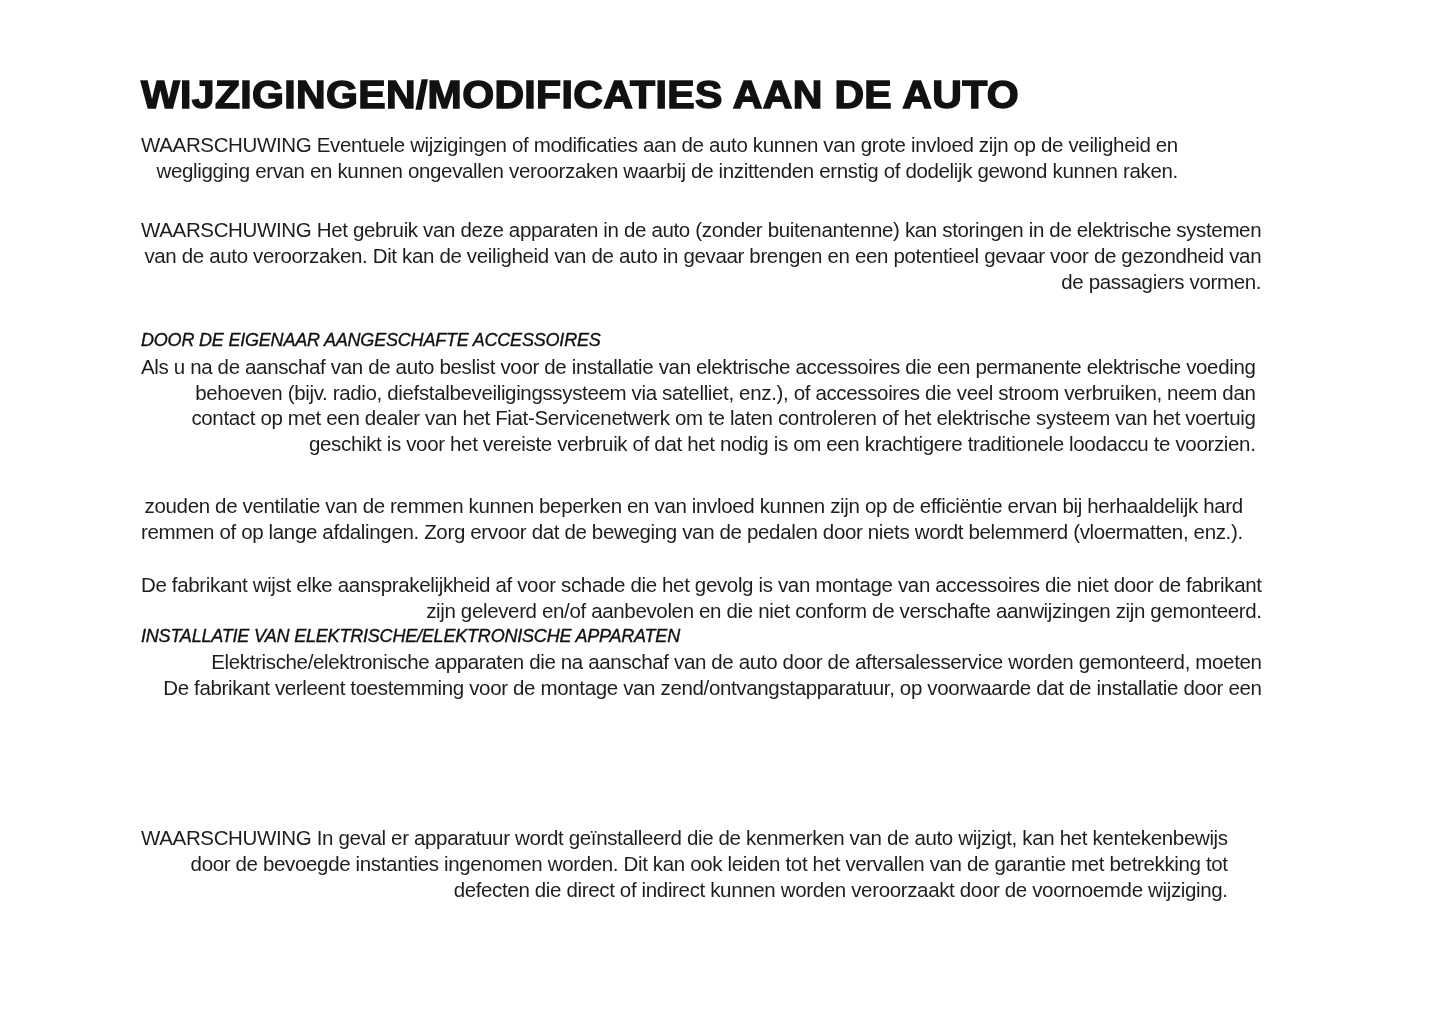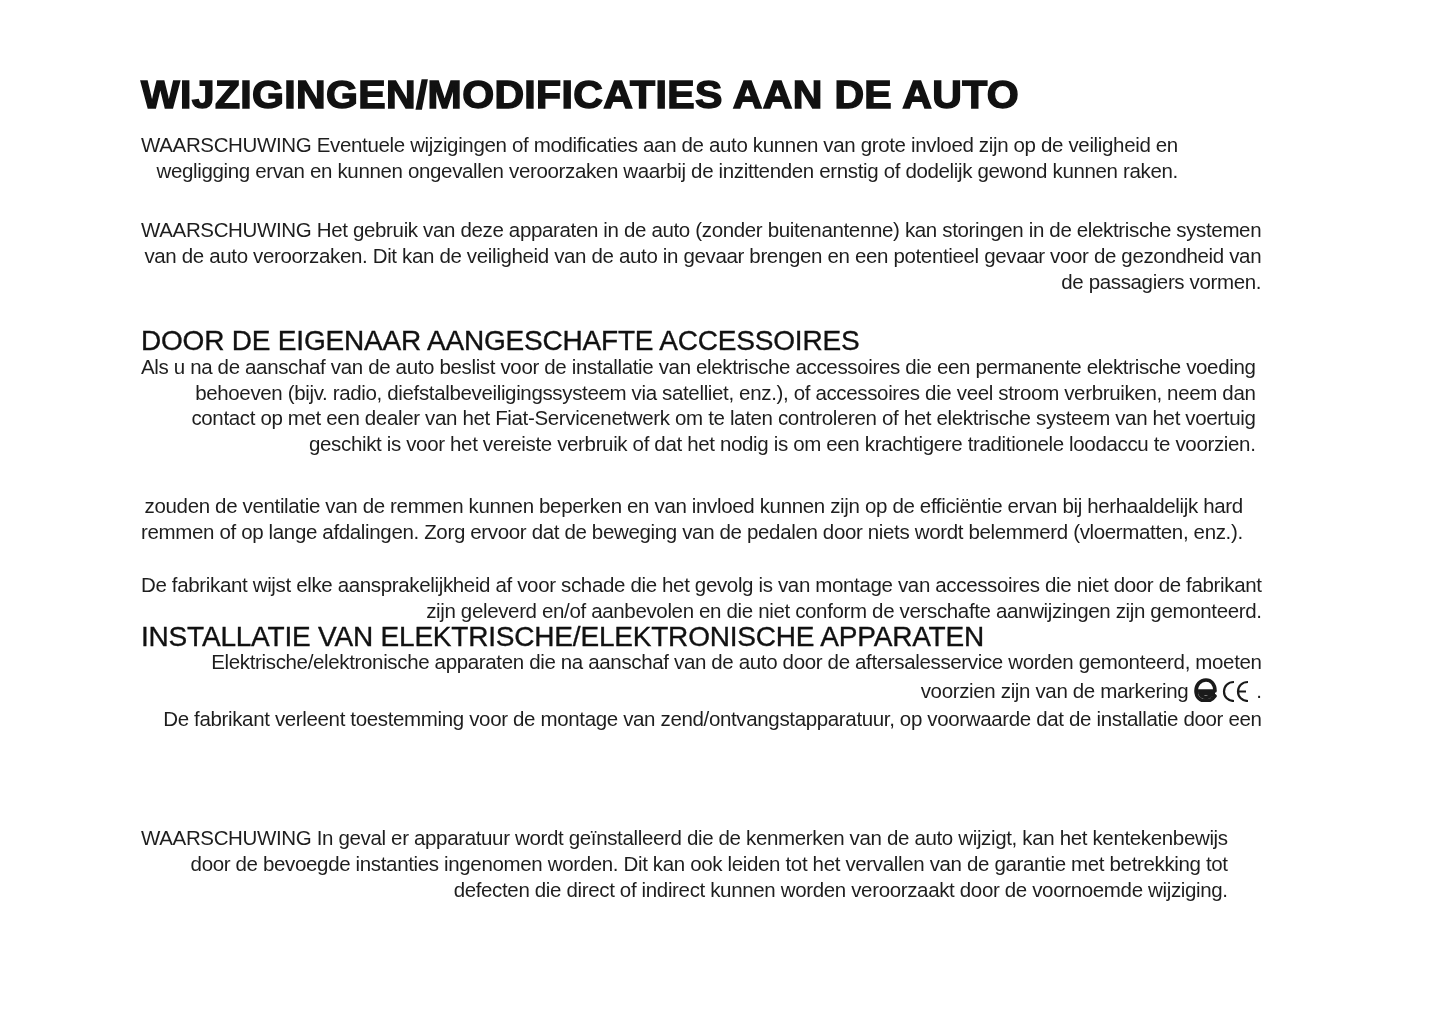--- a/index.html
+++ b/index.html
@@ -5,21 +5,21 @@
   html, body { margin: 0; padding: 0; background: #ffffff; }
   body { width: 1445px; height: 1018px; position: relative; overflow: hidden;
          font-family: "Liberation Sans", sans-serif; color: #1a1a1a; }
   .page { position: absolute; left: 141px; top: 72px; width: 1220px; }
   h1 { margin: 0; font-family: "Liberation Sans", sans-serif; font-weight: 900;
        font-size: 38px; letter-spacing: 0.3px; line-height: 46px; color: #111;
        -webkit-text-stroke: 1.4px #111; transform: scaleX(1.08); transform-origin: left center;
        white-space: nowrap; }
   .block { position: absolute; left: 0; }
   .line { font-size: 20.5px; line-height: 25.8px; white-space: nowrap; letter-spacing: -0.35px; color: #1e1e1e; text-align: right; }
-  .heading { font-size: 28px; line-height: 25.8px; white-space: nowrap; letter-spacing: -0.2px; color: #111;
+  .heading { font-size: 18px; line-height: 25.8px; white-space: nowrap; letter-spacing: -0.2px; color: #111; font-style: italic;
              -webkit-text-stroke: 0.35px #111; }
   .mark { display: inline-block; vertical-align: baseline; margin-left: 6px; }
   .mark svg { vertical-align: -4px; }
 </style>
 </head>
 <body>
 
 <div class="page">
   <h1>WIJZIGINGEN/MODIFICATIES AAN DE AUTO</h1>
 
@@ -45,27 +45,20 @@
   <div class="block" style="top:421px">
     <div class="line">zouden de ventilatie van de remmen kunnen beperken en van invloed kunnen zijn op de efficiëntie ervan bij herhaaldelijk hard</div>
     <div class="line">remmen of op lange afdalingen. Zorg ervoor dat de beweging van de pedalen door niets wordt belemmerd (vloermatten, enz.).</div>
   </div>
 
   <div class="block" style="top:500px">
     <div class="line">De fabrikant wijst elke aansprakelijkheid af voor schade die het gevolg is van montage van accessoires die niet door de fabrikant</div>
     <div class="line">zijn geleverd en/of aanbevolen en die niet conform de verschafte aanwijzingen zijn gemonteerd.</div>
     <div class="heading">INSTALLATIE VAN ELEKTRISCHE/ELEKTRONISCHE APPARATEN</div>
     <div class="line">Elektrische/elektronische apparaten die na aanschaf van de auto door de aftersalesservice worden gemonteerd, moeten</div>
-    <div class="line" style="line-height:31px">
-      <span>voorzien zijn van de markering</span><span class="mark"><svg width="62" height="24" viewBox="0 0 62 24">
-            <path d="M3 13 H21 C21 6 17 2 12 2 C6 2 2 7 2 13 C2 19 6 23 12 23 C16 23 19 21 21 18 L17.5 16.5 C16 18.5 14.5 19.5 12 19.5 C8.5 19.5 6.3 17 6 15.5 H21" fill="none" stroke="#1a1a1a" stroke-width="3.6" stroke-linejoin="round"></path>
-            <path d="M40 4 C34 4 30 8 30 13.5 C30 19 34 23 40 23" fill="none" stroke="#1a1a1a" stroke-width="2.2"></path>
-            <path d="M54 4 C48 4 44 8 44 13.5 C44 19 48 23 54 23 M45 13.5 H52" fill="none" stroke="#1a1a1a" stroke-width="2.2"></path>
-          </svg></span><span>.</span>
-    </div>
     <div class="line">De fabrikant verleent toestemming voor de montage van zend/ontvangstapparatuur, op voorwaarde dat de installatie door een</div>
   </div>
 
   <div class="block" style="top:753px">
     <div class="line">WAARSCHUWING In geval er apparatuur wordt geïnstalleerd die de kenmerken van de auto wijzigt, kan het kentekenbewijs</div>
     <div class="line">door de bevoegde instanties ingenomen worden. Dit kan ook leiden tot het vervallen van de garantie met betrekking tot</div>
     <div class="line">defecten die direct of indirect kunnen worden veroorzaakt door de voornoemde wijziging.</div>
   </div>
 </div>
 

